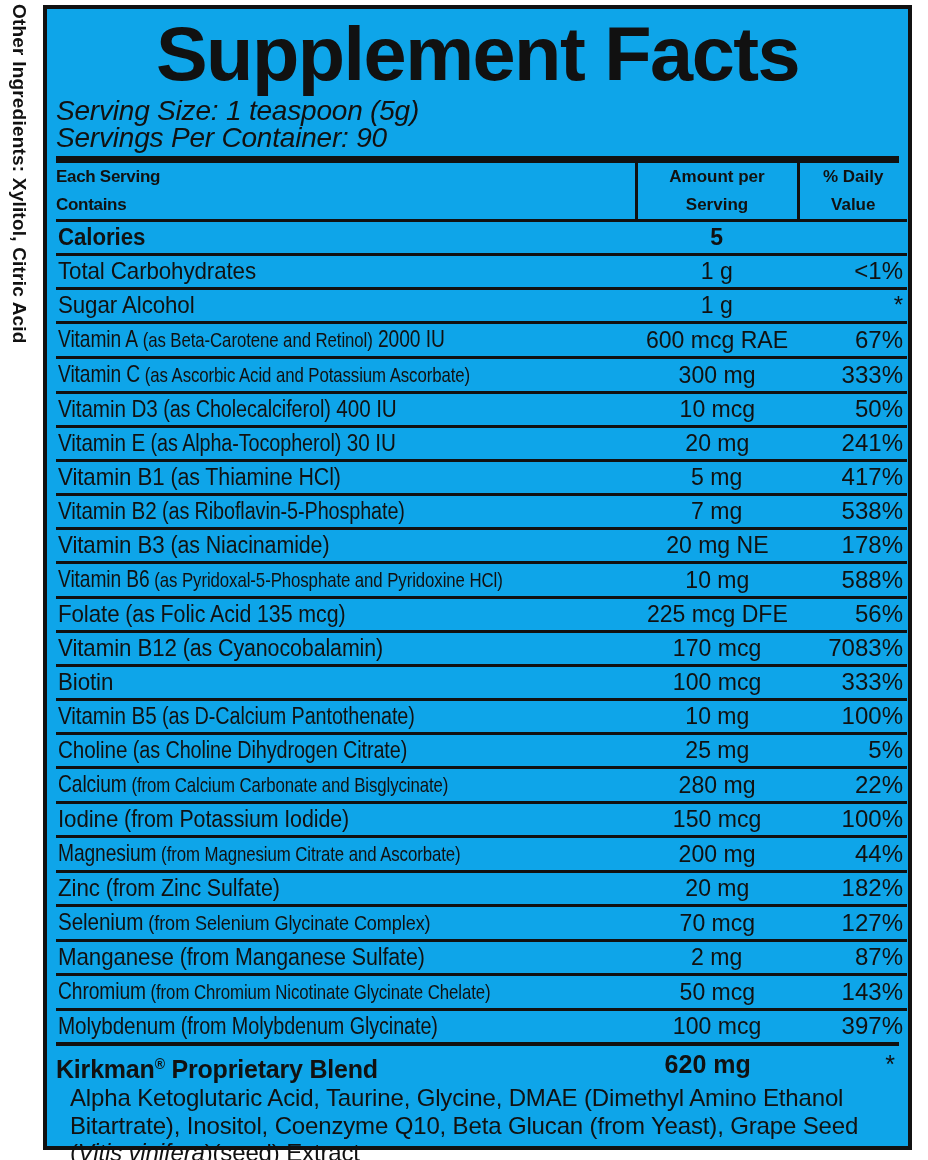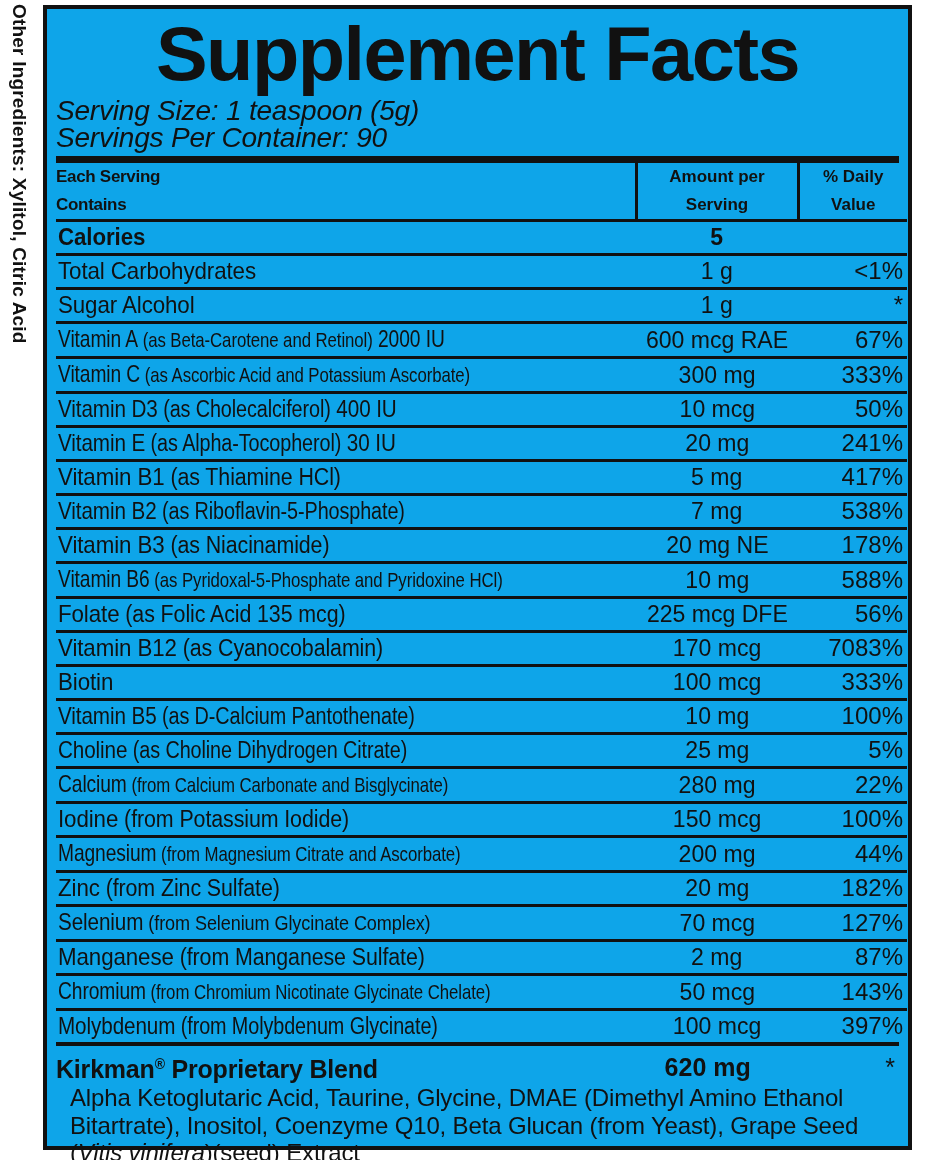--- a/index.html
+++ b/index.html
@@ -132,21 +132,21 @@
   .paren.small { font-size: 21px; }
 
   .amt {
     display: inline-block;
     transform: scaleX(0.96);
   }
 
   
   .blend-head {
     display: flex;
-    align-items: center;
+    align-items: flex-start;
     font-weight: 700;
     font-size: 25px;
     line-height: 30px;
     padding-top: 3px;
   }
   .blend-head .bh-name { width: 580px; letter-spacing: -0.2px; }
   .blend-head .bh-amt  { width: 162px; text-align: center; }
   .blend-head .bh-dv   { width: 109px; text-align: right; padding-right: 4px; font-weight: 400; }
   .blend-head sup { font-size: 14px; vertical-align: super; }
 

